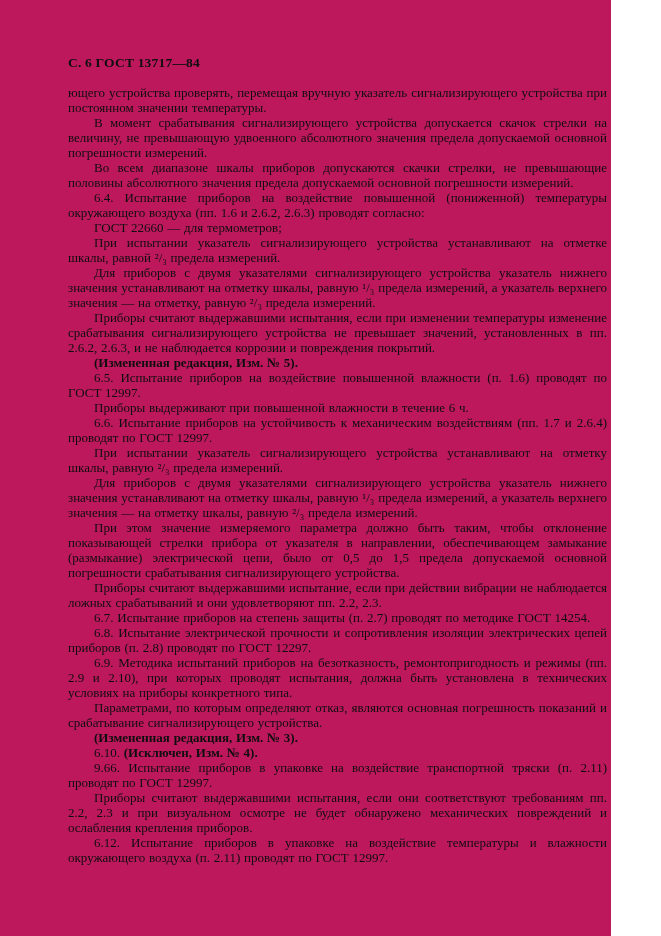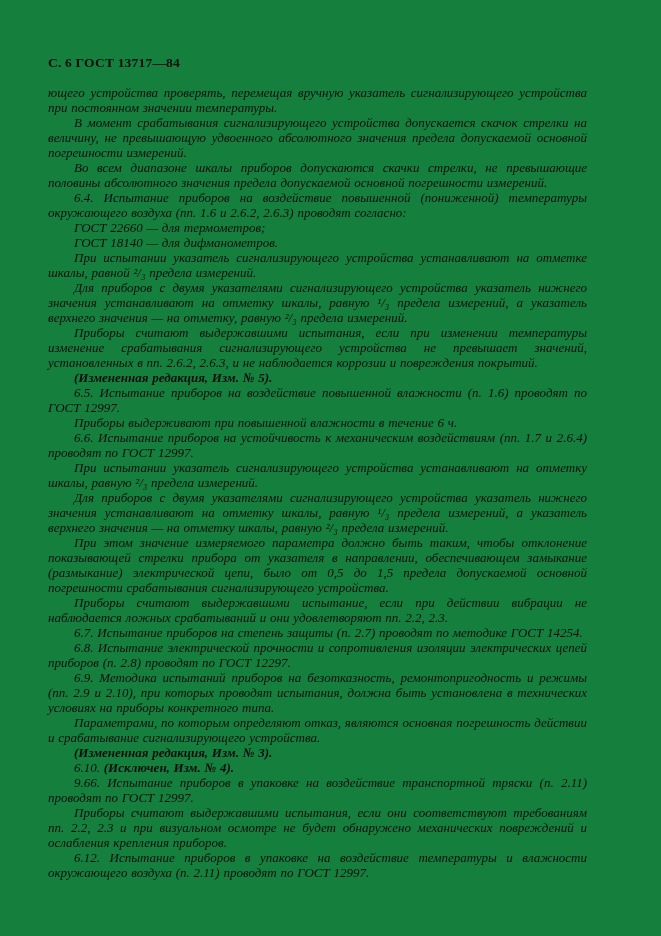--- a/index.html
+++ b/index.html
@@ -9,35 +9,34 @@
   }
   body {
     width: 661px;
     height: 936px;
     overflow: hidden;
     font-family: "Liberation Serif", "DejaVu Serif", serif;
     color: #0e0e0e;
   }
   .page {
     box-sizing: border-box;
-    width: 661px;
+    width: 611px;
     height: 936px;
-    padding: 55px 60px 0 48px;
-    background: #15803d;
+    padding: 55px 60px 0 68px;
+    background: #be185d;
   }
   .page-header {
     font-weight: bold;
     font-size: 13.5px;
     line-height: 15px;
     margin-bottom: 15px;
     letter-spacing: 0.2px;
   }
   .body-text {
     width: 539px;
-    font-style: italic;
   }
   .para {
     margin: 0;
     padding: 0;
     font-size: 13px;
     line-height: 15px;
     text-align: justify;
     text-indent: 26px;
     word-spacing: 0.5px;
   }
@@ -53,35 +52,34 @@
 <body>
 
 <div class="page">
   <div class="page-header">С. 6 ГОСТ 13717—84</div>
   <div class="body-text">
     <p class="para no-indent">ющего устройства проверять, перемещая вручную указатель сигнализирующего устройства при постоянном значении температуры.</p>
     <p class="para">В момент срабатывания сигнализирующего устройства допускается скачок стрелки на величину, не превышающую удвоенного абсолютного значения предела допускаемой основной погрешности измерений.</p>
     <p class="para">Во всем диапазоне шкалы приборов допускаются скачки стрелки, не превышающие половины абсолютного значения предела допускаемой основной погрешности измерений.</p>
     <p class="para">6.4. Испытание приборов на воздействие повышенной (пониженной) температуры окружающего воздуха (пп. 1.6 и 2.6.2, 2.6.3) проводят согласно:</p>
     <p class="para">ГОСТ 22660 — для термометров;</p>
-    <p class="para">ГОСТ 18140 — для дифманометров.</p>
     <p class="para">При испытании указатель сигнализирующего устройства устанавливают на отметке шкалы, равной ²/₃ предела измерений.</p>
     <p class="para">Для приборов с двумя указателями сигнализирующего устройства указатель нижнего значения устанавливают на отметку шкалы, равную ¹/₃ предела измерений, а указатель верхнего значения — на отметку, равную ²/₃ предела измерений.</p>
     <p class="para">Приборы считают выдержавшими испытания, если при изменении температуры изменение срабатывания сигнализирующего устройства не превышает значений, установленных в пп. 2.6.2, 2.6.3, и не наблюдается коррозии и повреждения покрытий.</p>
     <p class="para bold">(Измененная редакция, Изм. № 5).</p>
     <p class="para">6.5. Испытание приборов на воздействие повышенной влажности (п. 1.6) проводят по ГОСТ 12997.</p>
     <p class="para">Приборы выдерживают при повышенной влажности в течение 6 ч.</p>
     <p class="para">6.6. Испытание приборов на устойчивость к механическим воздействиям (пп. 1.7 и 2.6.4) проводят по ГОСТ 12997.</p>
     <p class="para">При испытании указатель сигнализирующего устройства устанавливают на отметку шкалы, равную ²/₃ предела измерений.</p>
     <p class="para">Для приборов с двумя указателями сигнализирующего устройства указатель нижнего значения устанавливают на отметку шкалы, равную ¹/₃ предела измерений, а указатель верхнего значения — на отметку шкалы, равную ²/₃ предела измерений.</p>
     <p class="para">При этом значение измеряемого параметра должно быть таким, чтобы отклонение показывающей стрелки прибора от указателя в направлении, обеспечивающем замыкание (размыкание) электрической цепи, было от 0,5 до 1,5 предела допускаемой основной погрешности срабатывания сигнализирующего устройства.</p>
     <p class="para">Приборы считают выдержавшими испытание, если при действии вибрации не наблюдается ложных срабатываний и они удовлетворяют пп. 2.2, 2.3.</p>
     <p class="para">6.7. Испытание приборов на степень защиты (п. 2.7) проводят по методике ГОСТ 14254.</p>
     <p class="para">6.8. Испытание электрической прочности и сопротивления изоляции электрических цепей приборов (п. 2.8) проводят по ГОСТ 12297.</p>
     <p class="para">6.9. Методика испытаний приборов на безотказность, ремонтопригодность и режимы (пп. 2.9 и 2.10), при которых проводят испытания, должна быть установлена в технических условиях на приборы конкретного типа.</p>
-    <p class="para">Параметрами, по которым определяют отказ, являются основная погрешность действии и срабатывание сигнализирующего устройства.</p>
+    <p class="para">Параметрами, по которым определяют отказ, являются основная погрешность показаний и срабатывание сигнализирующего устройства.</p>
     <p class="para bold">(Измененная редакция, Изм. № 3).</p>
     <p class="para"><span>6.10. </span><span class="bold">(Исключен, Изм. № 4).</span></p>
     <p class="para">9.66. Испытание приборов в упаковке на воздействие транспортной тряски (п. 2.11) проводят по ГОСТ 12997.</p>
     <p class="para">Приборы считают выдержавшими испытания, если они соответствуют требованиям пп. 2.2, 2.3 и при визуальном осмотре не будет обнаружено механических повреждений и ослабления крепления приборов.</p>
     <p class="para">6.12. Испытание приборов в упаковке на воздействие температуры и влажности окружающего воздуха (п. 2.11) проводят по ГОСТ 12997.</p>
   </div>
 </div>
 
 </body></html>

